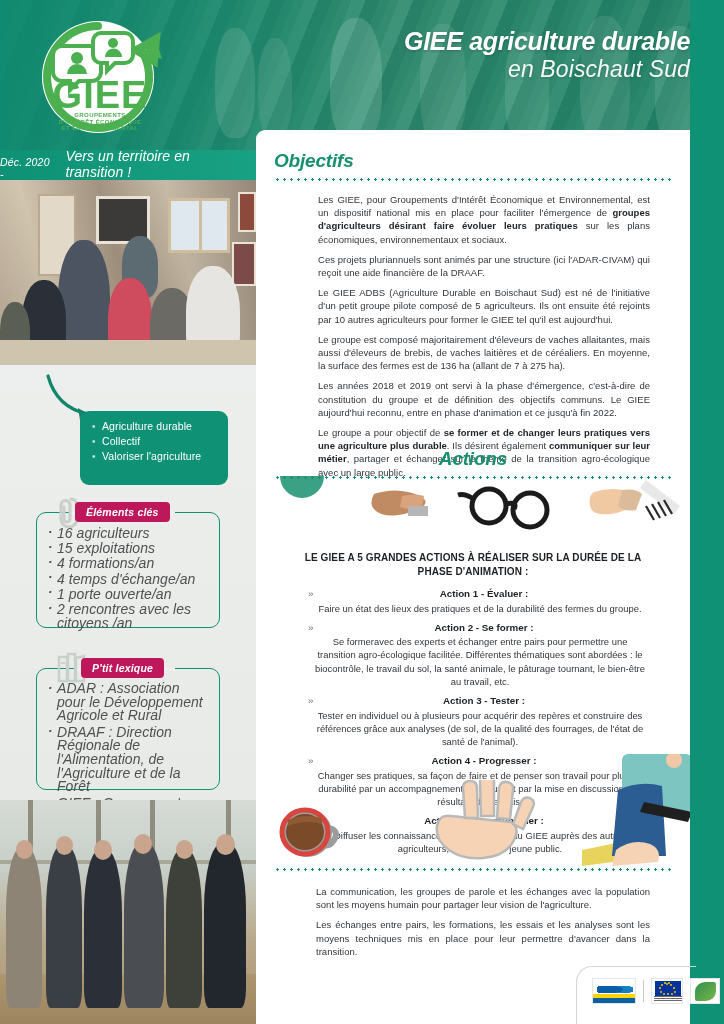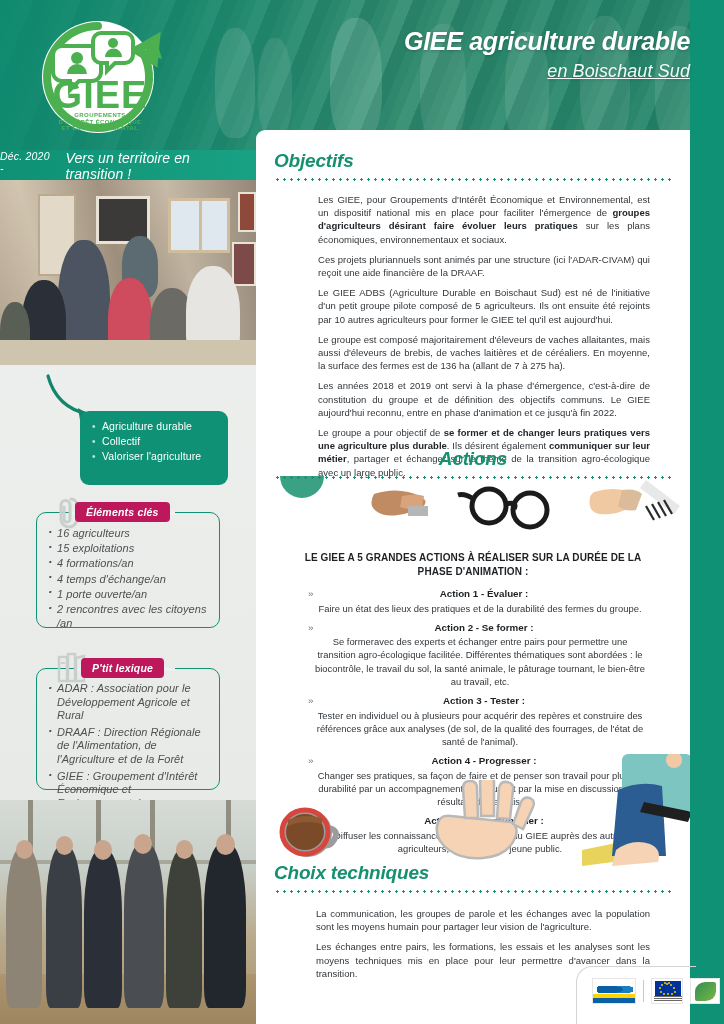--- a/index.html
+++ b/index.html
@@ -37,40 +37,39 @@
 
   .header-title-wrap {
     position: absolute; right: 34px; top: 28px; text-align: right; z-index: 4;
   }
   .header-title {
     font-size: 25px; font-weight: 700; font-style: italic; color: #ffffff;
     letter-spacing: -.3px; line-height: 1.1;
     text-shadow: 0 1px 3px rgba(0,0,0,.22);
   }
   .header-subtitle {
-    font-size: 18px; font-weight: 400; font-style: italic; color: #f2fbf7;
-    margin-top: 5px; letter-spacing: .1px;
+    font-size: 23px; font-weight: 400; font-style: italic; color: #f2fbf7;
+    letter-spacing: .1px;
     text-shadow: 0 1px 3px rgba(0,0,0,.20);
-    text-decoration: underline;
   }
 
   
   .logo { position: absolute; left: 28px; top: 16px; width: 152px; height: 122px; z-index: 5; }
 
   
   .left-col {
     position: absolute; left: 0; top: 150px; width: 256px; height: 874px;
     background: linear-gradient(180deg,#eef1ef 0%, #e9ece9 55%, #e4e7e4 100%);
     overflow: hidden;
   }
   .date-banner {
     position: absolute; left: 0; top: 150px; width: 256px; height: 30px;
     background: linear-gradient(90deg,#0e9175 0%, #19a183 100%);
     color: #ffffff; z-index: 6;
-    display: flex; align-items: flex-start; justify-content: flex-end;
+    display: flex; align-items: flex-end; justify-content: flex-end;
     padding-right: 10px; gap: 13px;
   }
   .date-small { font-size: 10.5px; font-style: italic; font-weight: 400; letter-spacing:.2px; }
   .date-main  { font-size: 14px;  font-style: italic; font-weight: 400; letter-spacing:.1px; }
 
   
   .photo-meeting {
     position: absolute; left: 0; top: 180px; width: 256px; height: 185px;
     background:
       linear-gradient(180deg, rgba(255,255,255,.06), rgba(0,0,0,.06)),
@@ -132,21 +131,21 @@
   }
   .card-elements .tab-mask { left: 34px; width: 104px; }
   .card-lexique  .tab-mask { left: 40px; width: 98px; }
 
   .card-icon { position: absolute; top: -20px; }
   .card-elements .card-icon { left: 14px; }
   .card-lexique  .card-icon { left: 18px; }
 
   .card ul { list-style: none; padding: 13px 10px 0 11px; }
   .card li {
-    color: #4e5150; font-size: 11px; font-style: italic; line-height: 14.2px;
+    color: #4e5150; font-size: 14px; font-style: italic; line-height: 14.2px;
     position: relative; padding-left: 9px; margin-bottom: 1px; letter-spacing: .05px;
   }
   .card li:before {
     content: "\00B7"; position: absolute; left: 0; top: -1.5px;
     color: #4e5150; font-size: 13px; font-weight: 700;
   }
   .card-lexique li { line-height: 13.6px; margin-bottom: 3px; }
 
   
   .photo-group {
@@ -509,21 +508,20 @@
     <svg class="deco" style="left:326px; top:624px; width:110px; height:126px;" viewBox="0 0 110 126">
       <path d="M0 96 l78 -16 l0 22 l-78 10z" fill="#e8d45c"></path>
       <rect x="40" y="0" width="70" height="58" rx="6" fill="#7dc5c0"></rect>
       <path d="M36 36 q22 -10 44 -4 l4 70 l-54 0z" fill="#2b5d92"></path>
       <path d="M62 48 l48 10 l-4 10 l-48 -10z" fill="#1f1f1f"></path>
       <circle cx="92" cy="6" r="8" fill="#f2c9a6"></circle>
       <path d="M34 96 q16 -12 34 -6 q12 5 8 18 l-46 4z" fill="#f6d3b4"></path>
     </svg>
 
     <div class="section sec-choix">
-      <div class="section-title">Choix techniques</div>
       <div class="dotted-rule"></div>
       <div class="choix-copy">
         <p class="body-text">La communication, les groupes de parole et les échanges avec la population sont les moyens humain pour partager leur vision de l'agriculture.</p>
         <p class="body-text">Les échanges entre pairs, les formations, les essais et les analyses sont les moyens techniques mis en place pour leur permettre d'avancer dans la transition.</p>
       </div>
     </div>
   </div>
 
   <div class="footer-curve"></div>
   <div class="footer-logos">

